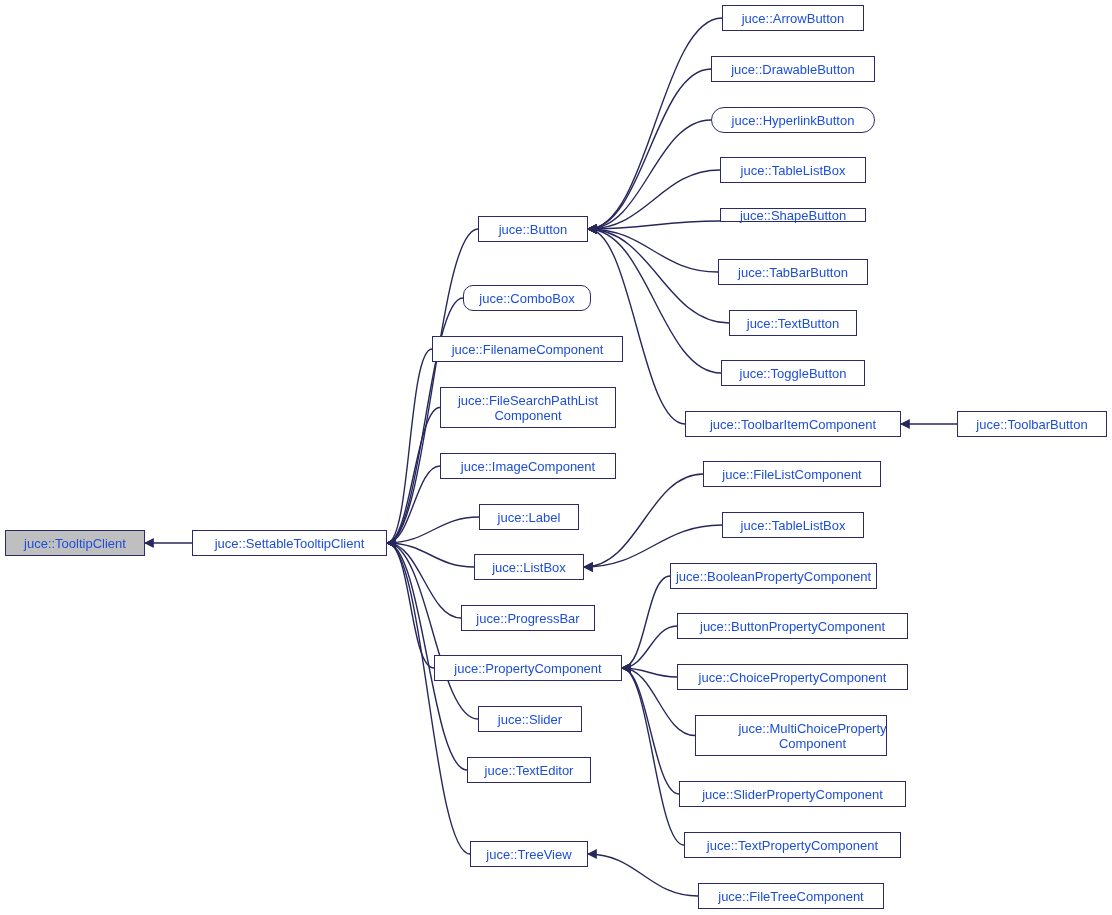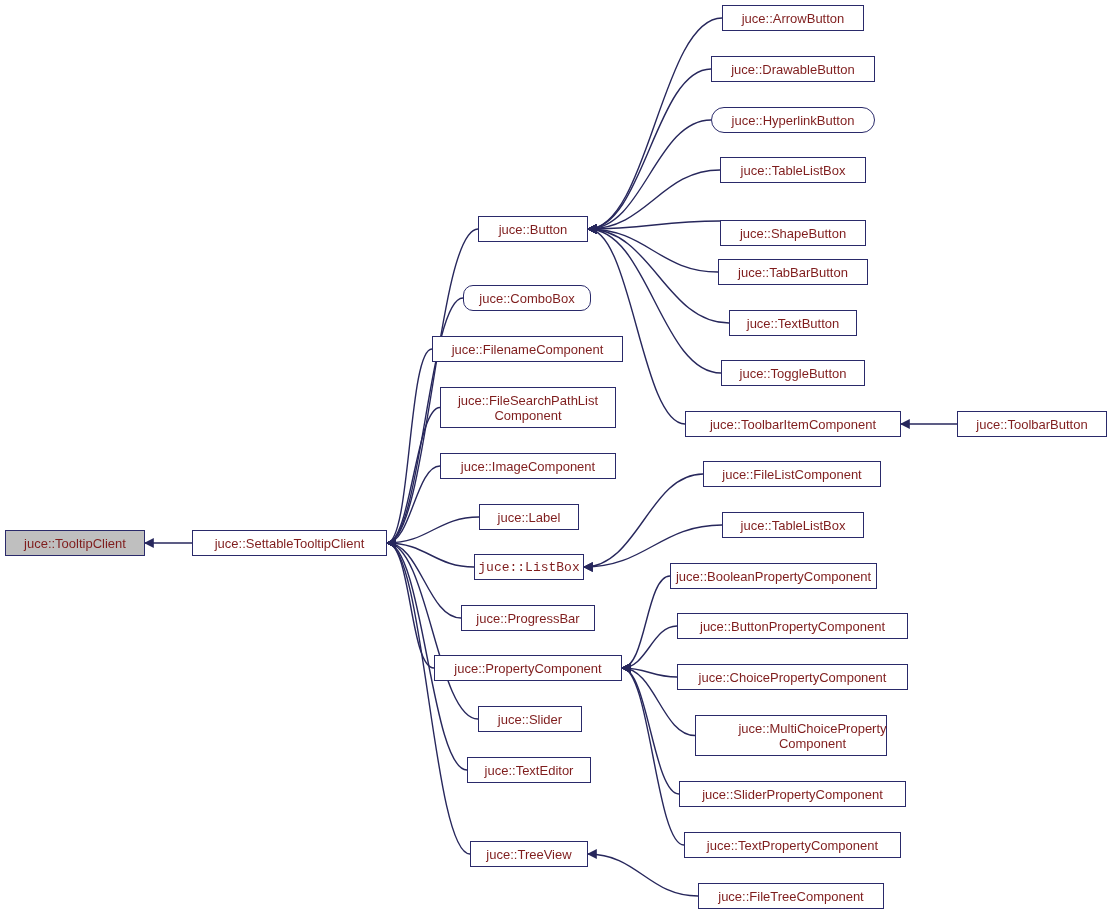--- a/index.html
+++ b/index.html
@@ -21,21 +21,21 @@
     top: 0;
     width: 1112px;
     height: 915px;
     pointer-events: none;
   }
   .node {
     position: absolute;
     box-sizing: border-box;
     border: 1px solid #2a2a6a;
     background: #ffffff;
-    color: #7f1d1d;
+    color: #1d4ed8;
     font-size: 13px;
     line-height: 15px;
     display: flex;
     align-items: center;
     justify-content: center;
     text-align: center;
     white-space: pre-line;
     padding: 0 4px;
     z-index: 2;
   }
@@ -91,31 +91,31 @@
   <div id="node-layer">
       <div class="node root" style="left: 5px; top: 530px; width: 140px; height: 26px;">juce::TooltipClient</div>
       <div class="node" style="left: 192px; top: 530px; width: 195px; height: 26px;">juce::SettableTooltipClient</div>
       <div class="node" style="left: 478px; top: 216px; width: 110px; height: 26px;">juce::Button</div>
       <div class="node" style="left: 463px; top: 285px; width: 128px; height: 26px; border-radius: 10px;">juce::ComboBox</div>
       <div class="node" style="left: 432px; top: 336px; width: 191px; height: 26px;">juce::FilenameComponent</div>
       <div class="node" style="left: 440px; top: 387px; width: 176px; height: 41px;">juce::FileSearchPathList
 Component</div>
       <div class="node" style="left: 440px; top: 453px; width: 176px; height: 26px;">juce::ImageComponent</div>
       <div class="node" style="left: 479px; top: 504px; width: 100px; height: 26px;">juce::Label</div>
-      <div class="node" style="left: 474px; top: 554px; width: 110px; height: 26px; font-family: Liberation Mono, monospace;">juce::ListBox</div>
+      <div class="node" style="left: 474px; top: 554px; width: 110px; height: 26px;">juce::ListBox</div>
       <div class="node" style="left: 461px; top: 605px; width: 134px; height: 26px;">juce::ProgressBar</div>
       <div class="node" style="left: 434px; top: 655px; width: 188px; height: 26px;">juce::PropertyComponent</div>
       <div class="node" style="left: 478px; top: 706px; width: 104px; height: 26px;">juce::Slider</div>
       <div class="node" style="left: 467px; top: 757px; width: 124px; height: 26px;">juce::TextEditor</div>
       <div class="node" style="left: 470px; top: 841px; width: 118px; height: 26px;">juce::TreeView</div>
       <div class="node" style="left: 722px; top: 5px; width: 142px; height: 26px;">juce::ArrowButton</div>
       <div class="node" style="left: 711px; top: 56px; width: 164px; height: 26px;">juce::DrawableButton</div>
       <div class="node" style="left: 711px; top: 107px; width: 164px; height: 26px; border-radius: 13px;">juce::HyperlinkButton</div>
       <div class="node" style="left: 720px; top: 157px; width: 146px; height: 26px;">juce::TableListBox</div>
-      <div class="node" style="left: 720px; top: 220px; width: 146px; height: 26px;">juce::ShapeButton</div>
+      <div class="node" style="left: 720px; top: 208px; width: 146px; height: 14px;">juce::ShapeButton</div>
       <div class="node" style="left: 718px; top: 259px; width: 150px; height: 26px;">juce::TabBarButton</div>
       <div class="node" style="left: 729px; top: 310px; width: 128px; height: 26px;">juce::TextButton</div>
       <div class="node" style="left: 721px; top: 360px; width: 144px; height: 26px;">juce::ToggleButton</div>
       <div class="node" style="left: 685px; top: 411px; width: 216px; height: 26px;">juce::ToolbarItemComponent</div>
       <div class="node" style="left: 957px; top: 411px; width: 150px; height: 26px;">juce::ToolbarButton</div>
       <div class="node" style="left: 703px; top: 461px; width: 178px; height: 26px;">juce::FileListComponent</div>
       <div class="node" style="left: 722px; top: 512px; width: 142px; height: 26px;">juce::TableListBox</div>
       <div class="node" style="left: 670px; top: 563px; width: 207px; height: 26px;">juce::BooleanPropertyComponent</div>
       <div class="node" style="left: 677px; top: 613px; width: 231px; height: 26px;">juce::ButtonPropertyComponent</div>
       <div class="node" style="left: 677px; top: 664px; width: 231px; height: 26px;">juce::ChoicePropertyComponent</div>

